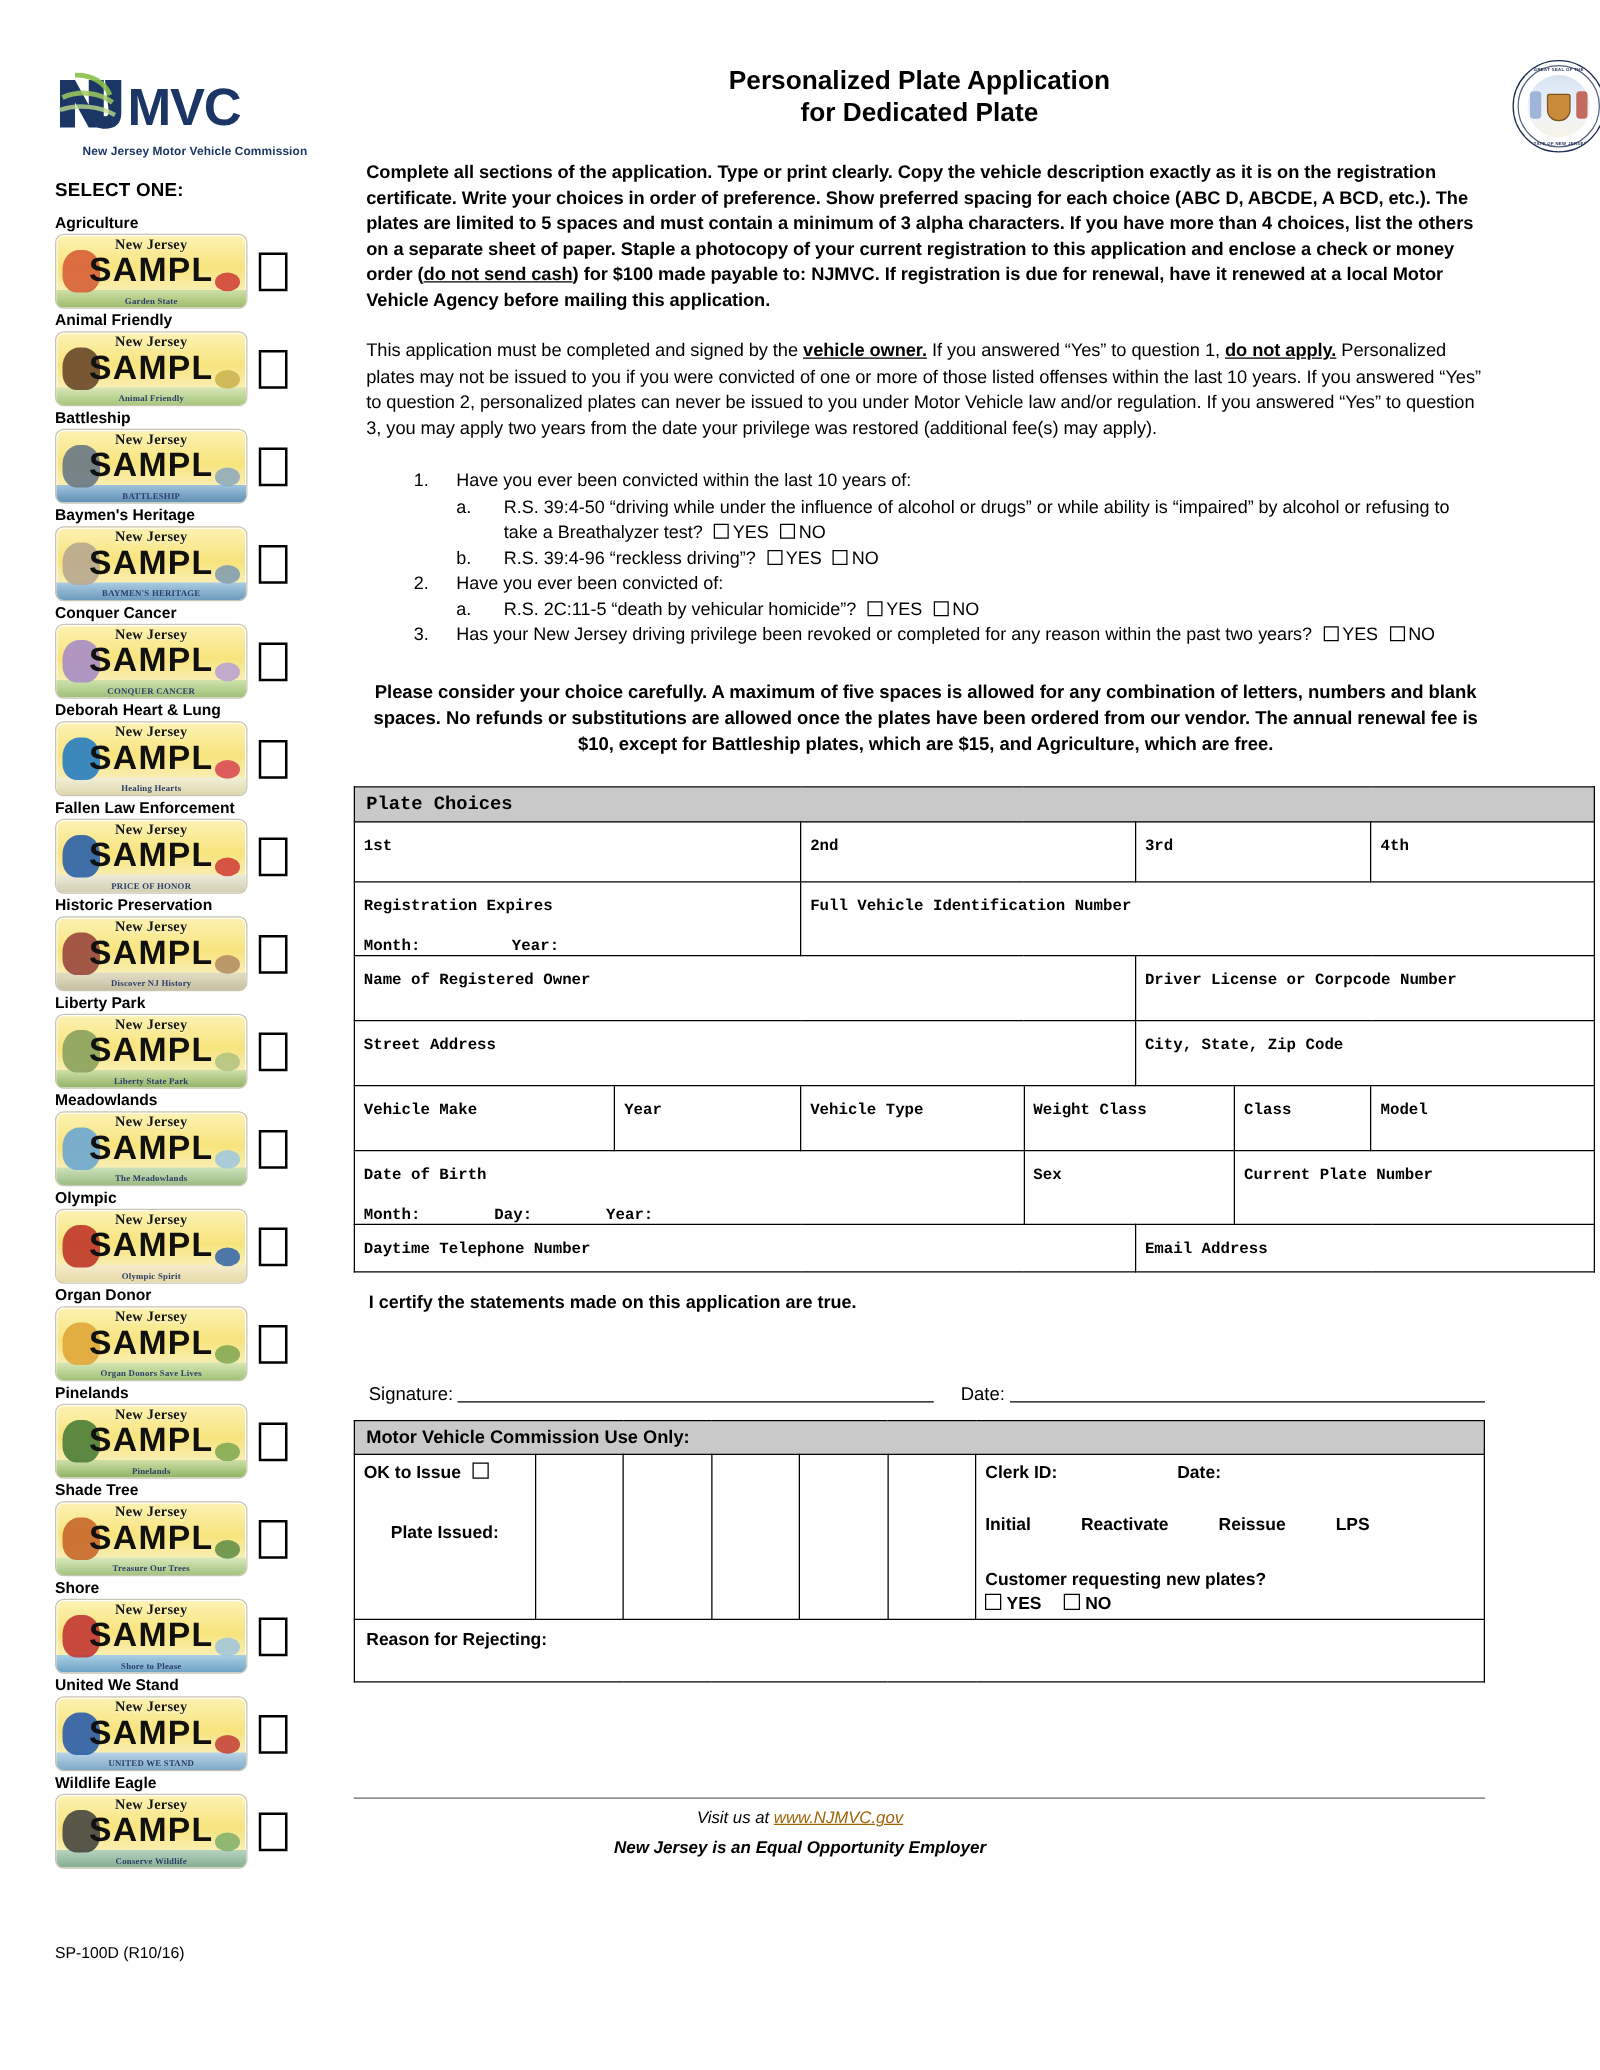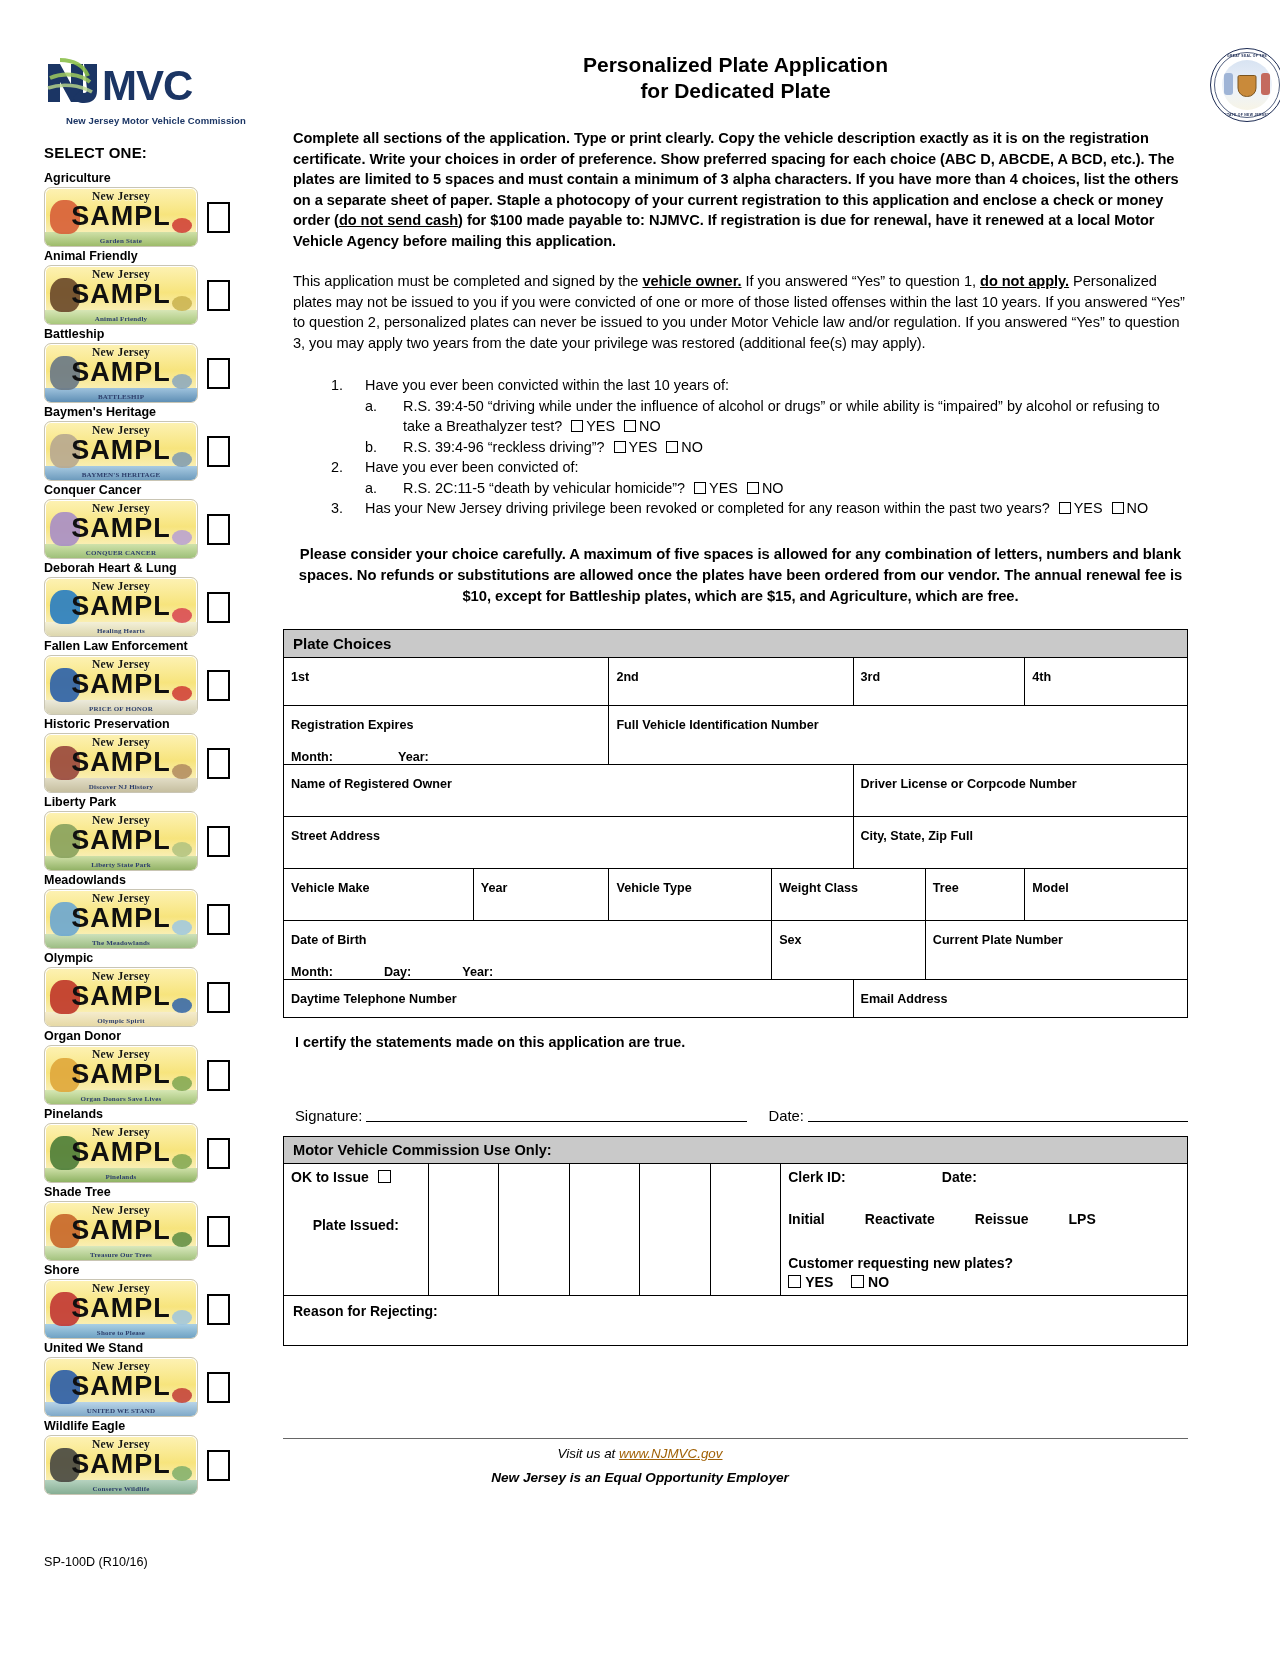--- a/index.html
+++ b/index.html
@@ -100,22 +100,22 @@
     vertical-align:-1px;margin:0 3px 0 5px;background:#fff;
   }
 
   p.consider{
     font-size:14.8px;font-weight:bold;line-height:21px;margin:26px 0 0 10px;
     text-align:center;letter-spacing:-.05px;
   }
 
   
   .form-table{
-    margin:22px 0 0 0;border:1.6px solid #000;border-collapse:collapse;width:905px;
-    font-size:12.6px;font-weight:bold;
+    margin:22px 0 0 0;border:1.6px solid #000;border-collapse:collapse;width:993px;
+    font-size:12.6px;font-weight:bold;font-family:Liberation Mono, monospace;
   }
   .form-table td{border:1px solid #000;vertical-align:top;padding:12px 6px 0 7px;}
   .hdr-band{background:#c9c9c9;font-size:15px;font-weight:bold;padding:5px 7px 5px 9px !important;}
   .cell-lbl{display:block;}
   .cell-sub{display:block;margin-top:18px;}
   .cell-sub span{display:inline-block;}
 
   .certify{font-size:14.4px;font-weight:bold;margin:16px 0 0 12px;}
   .sig-row{
     display:flex;align-items:flex-end;gap:0;margin:56px 0 0 12px;font-size:14.8px;
@@ -522,38 +522,38 @@
             </td>
         <td colspan="4">
               <span class="cell-lbl">Driver License or Corpcode Number</span>
             </td>
       </tr>
       <tr style="height:52px;">
         <td colspan="4">
               <span class="cell-lbl">Street Address</span>
             </td>
         <td colspan="4">
-              <span class="cell-lbl">City, State, Zip Full</span>
+              <span class="cell-lbl">City, State, Zip Code</span>
             </td>
       </tr>
       <tr style="height:52px;">
         <td style="width:21%">
               <span class="cell-lbl">Vehicle Make</span>
             </td>
         <td style="width:15%">
               <span class="cell-lbl">Year</span>
             </td>
         <td style="width:18%">
               <span class="cell-lbl">Vehicle Type</span>
             </td>
         <td colspan="2" style="width:17%">
               <span class="cell-lbl">Weight Class</span>
             </td>
         <td style="width:11%">
-              <span class="cell-lbl">Tree</span>
+              <span class="cell-lbl">Class</span>
             </td>
         <td colspan="2" style="width:18%">
               <span class="cell-lbl">Model</span>
             </td>
       </tr>
       <tr style="height:50px;">
         <td colspan="3">
           <span class="cell-lbl">Date of Birth</span>
           <span class="cell-sub">
             <span>Month:</span>

